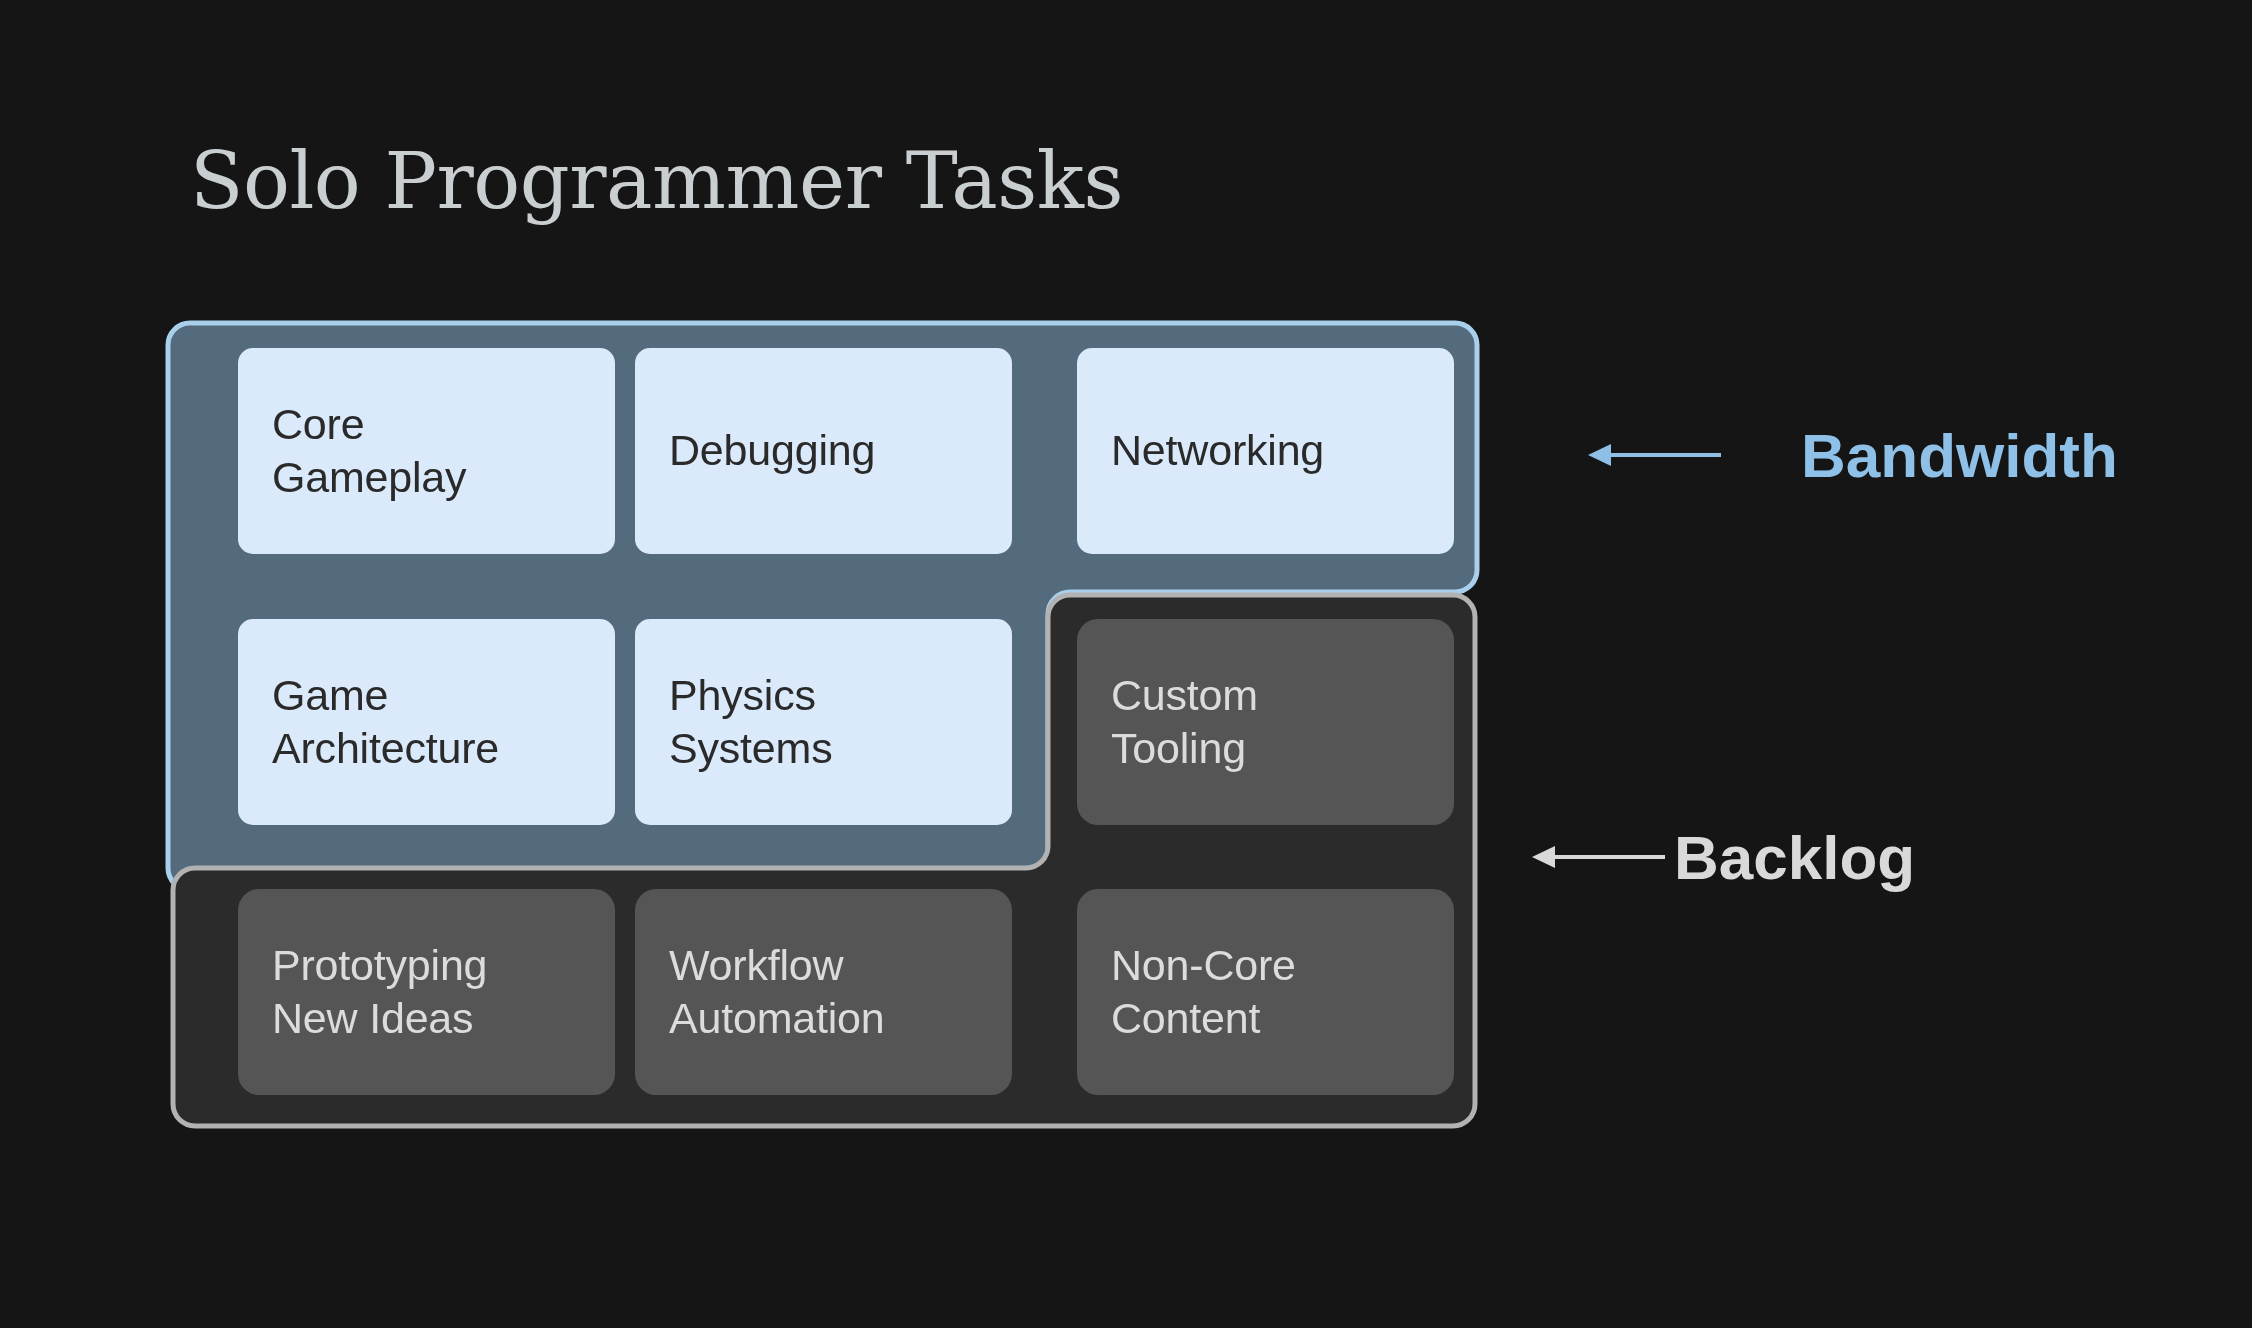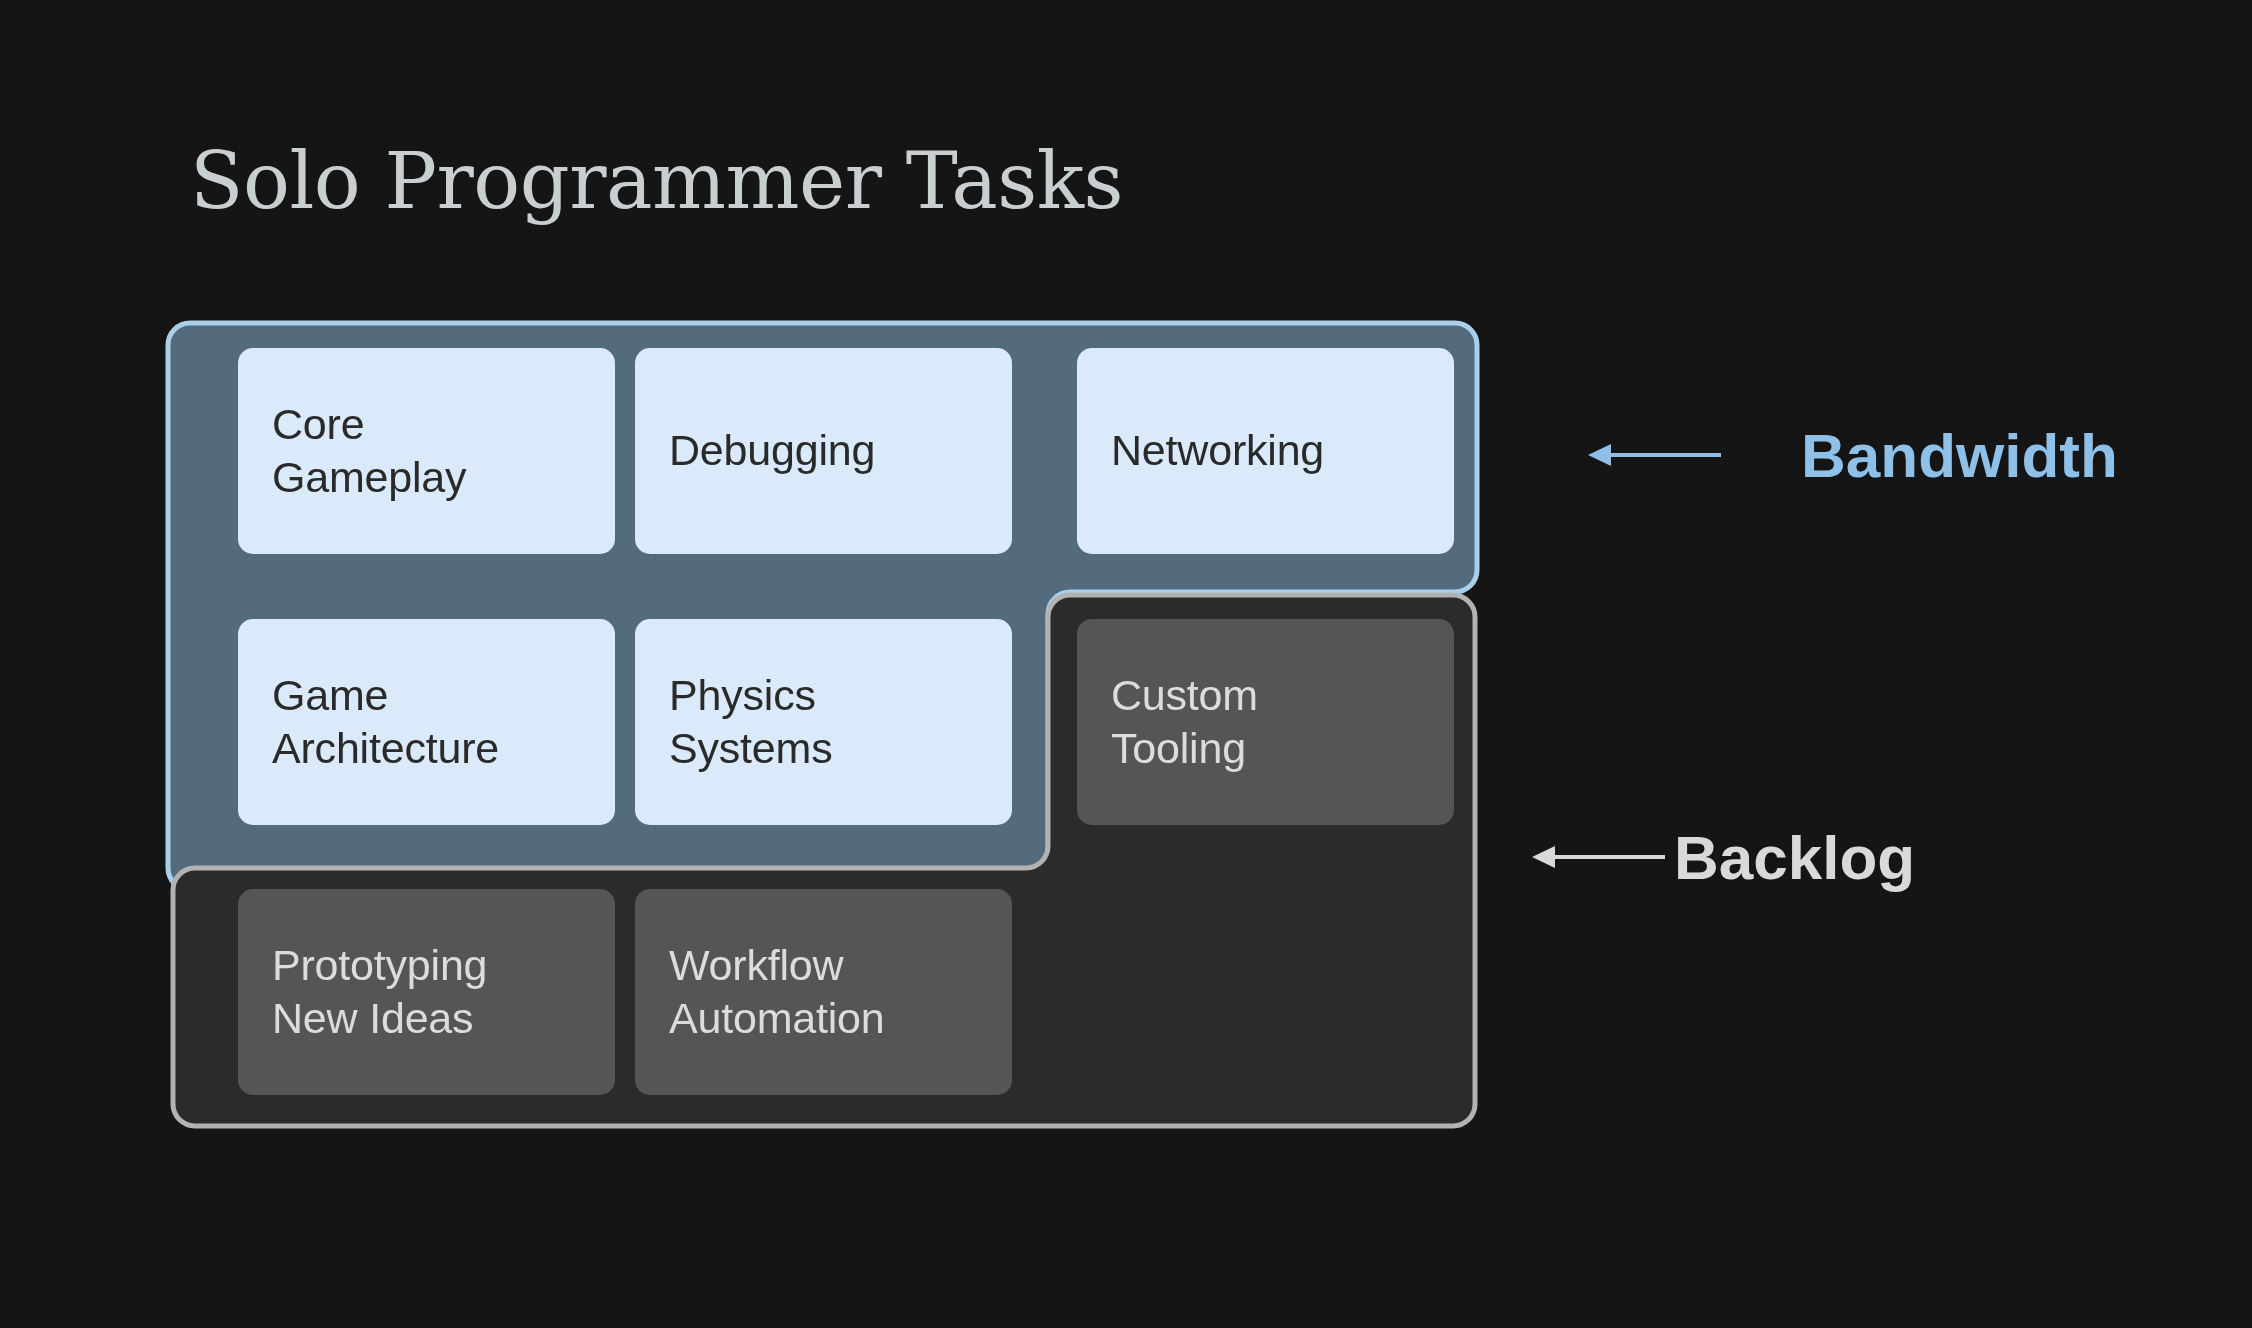--- a/index.html
+++ b/index.html
@@ -59,20 +59,21 @@
     letter-spacing: -0.2px;
   }
   .card span { display: block; white-space: nowrap; }
   .card.blue {
     background: #daeafb;
     color: #2a2a2a;
   }
   .card.gray {
     background: #555555;
     color: #dcdcdc;
+    border-radius: 21px;
   }
 
   
   .c0 { left: 202px; margin-left: 36px; }
   .c1 { left: 635px; }
   .c2 { left: 1077px; }
   
   .r0 { top: 348px; }
   .r1 { top: 619px; }
   .r2 { top: 889px; }
@@ -189,20 +190,24 @@
   <div class="card gray c0 r2">
     <span>Prototyping</span>
     <span>New Ideas</span>
   </div>
 
   <div class="card gray c1 r2">
     <span>Workflow</span>
     <span>Automation</span>
   </div>
 
+  <div class="card gray c2 r2">
+    <span>Non-Core</span>
+    <span>Content</span>
+  </div>
 
   <div class="anno" id="anno-bandwidth">
     <div class="arrow">
       <div class="shaft"></div>
       <div class="head"></div>
     </div>
     <div class="label">Bandwidth</div>
   </div>
 
   <div class="anno" id="anno-backlog">

